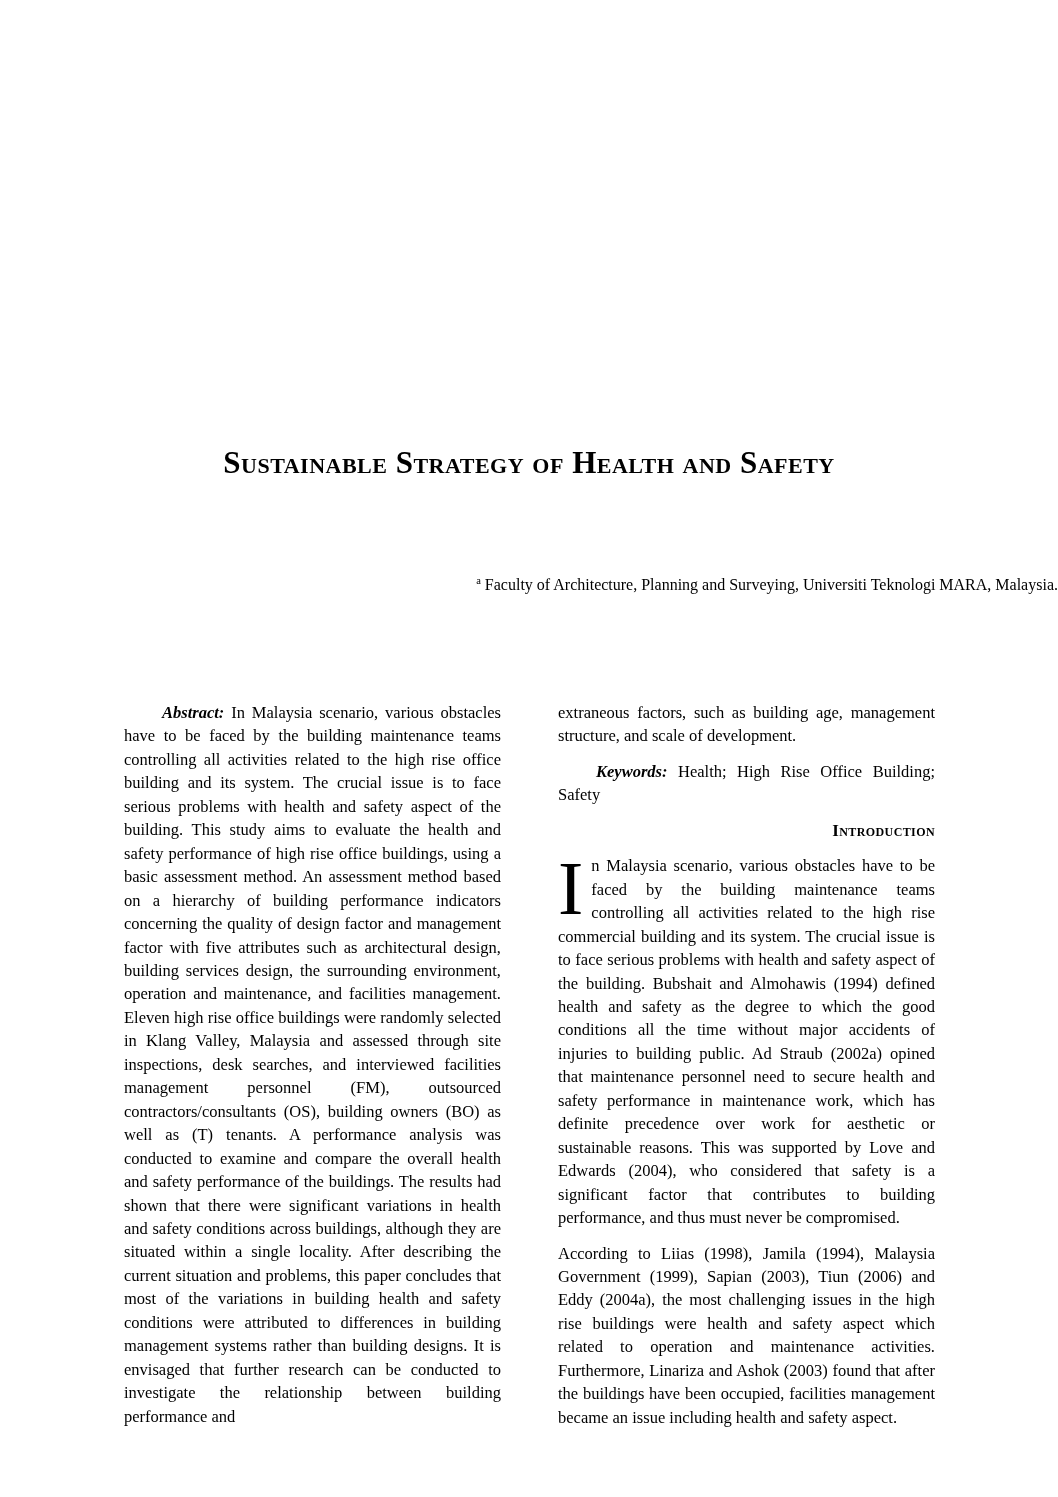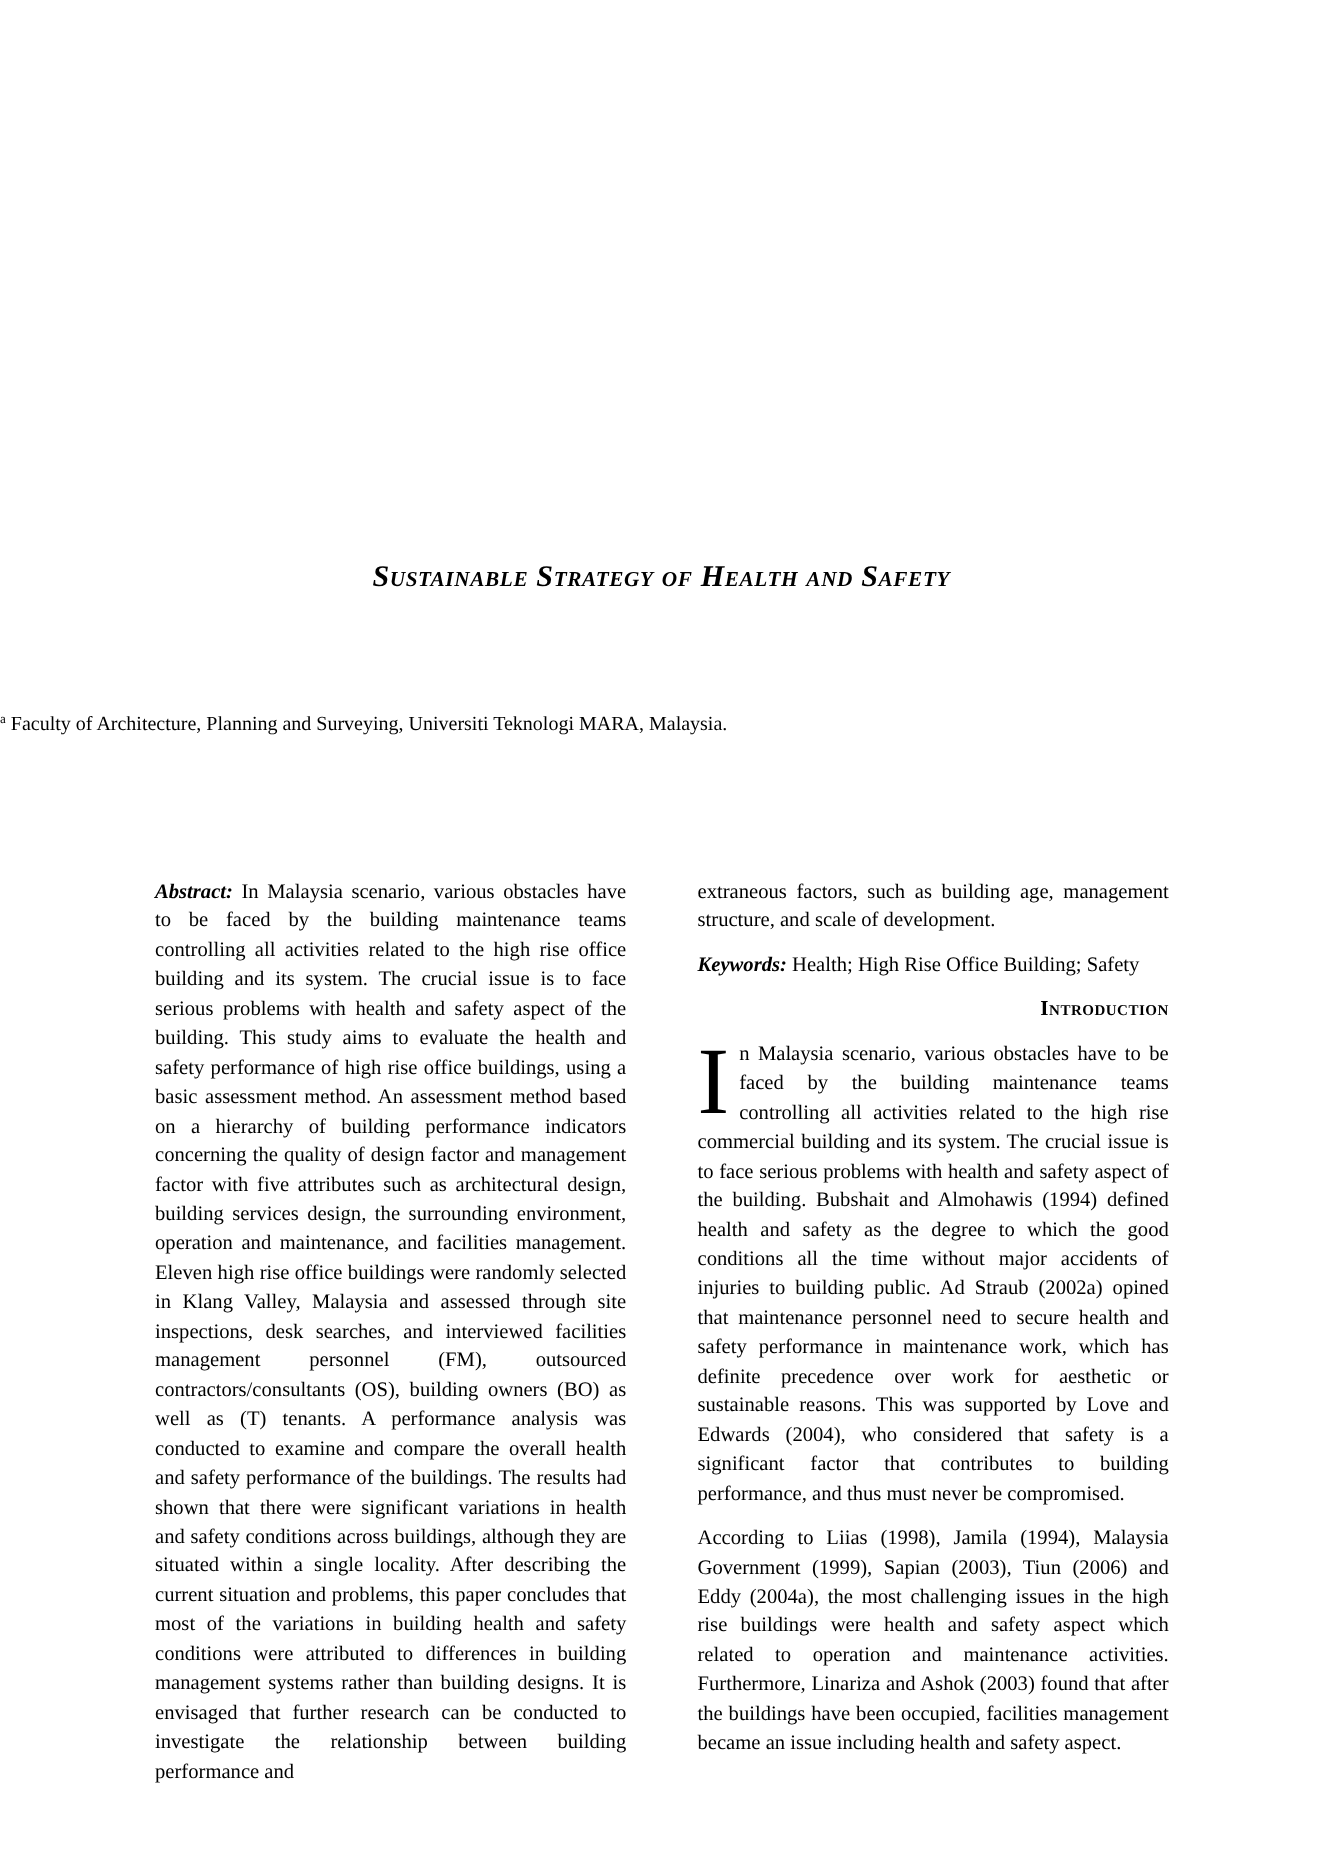--- a/index.html
+++ b/index.html
@@ -18,48 +18,47 @@
   }
   
   .title-block {
     position: absolute;
     top: 444px;
     left: 60px;
     right: 60px;
     text-align: center;
   }
   .paper-title {
-    font-size: 24px;
+    font-size: 31px;
     line-height: 37px;
     font-weight: 700;
     font-variant: small-caps;
     letter-spacing: 0.5px;
-    font-style: italic;
   }
   
   .authors-line {
     position: absolute;
     top: 541px;
     left: 0;
     right: 0;
     text-align: center;
     font-size: 19px;
     font-weight: 700;
   }
   .authors-line sup {
     font-size: 12px;
   }
   .affil-block {
     position: absolute;
     top: 567px;
     left: 0;
     right: 0;
-    text-align: left;
+    text-align: right;
     font-size: 16px;
-    line-height: 17px;
+    line-height: 27px;
   }
   .affil-block sup {
     font-size: 10.5px;
   }
   
   .publisher-block {
     position: absolute;
     top: 645px;
     left: 0;
     right: 0;
@@ -81,20 +80,21 @@
     font-size: 16.5px;
     line-height: 23.45px;
     text-align: justify;
   }
   .col p {
     margin: 0 0 12px 0;
   }
   .label-bi {
     font-weight: 700;
     font-style: italic;
+    margin-left: 38px;
   }
   .section-heading {
     text-align: right;
     font-weight: 700;
     font-variant: small-caps;
     font-size: 17px;
     letter-spacing: 0.4px;
     margin: 0 0 12px 0;
   }
   .dropcap {

